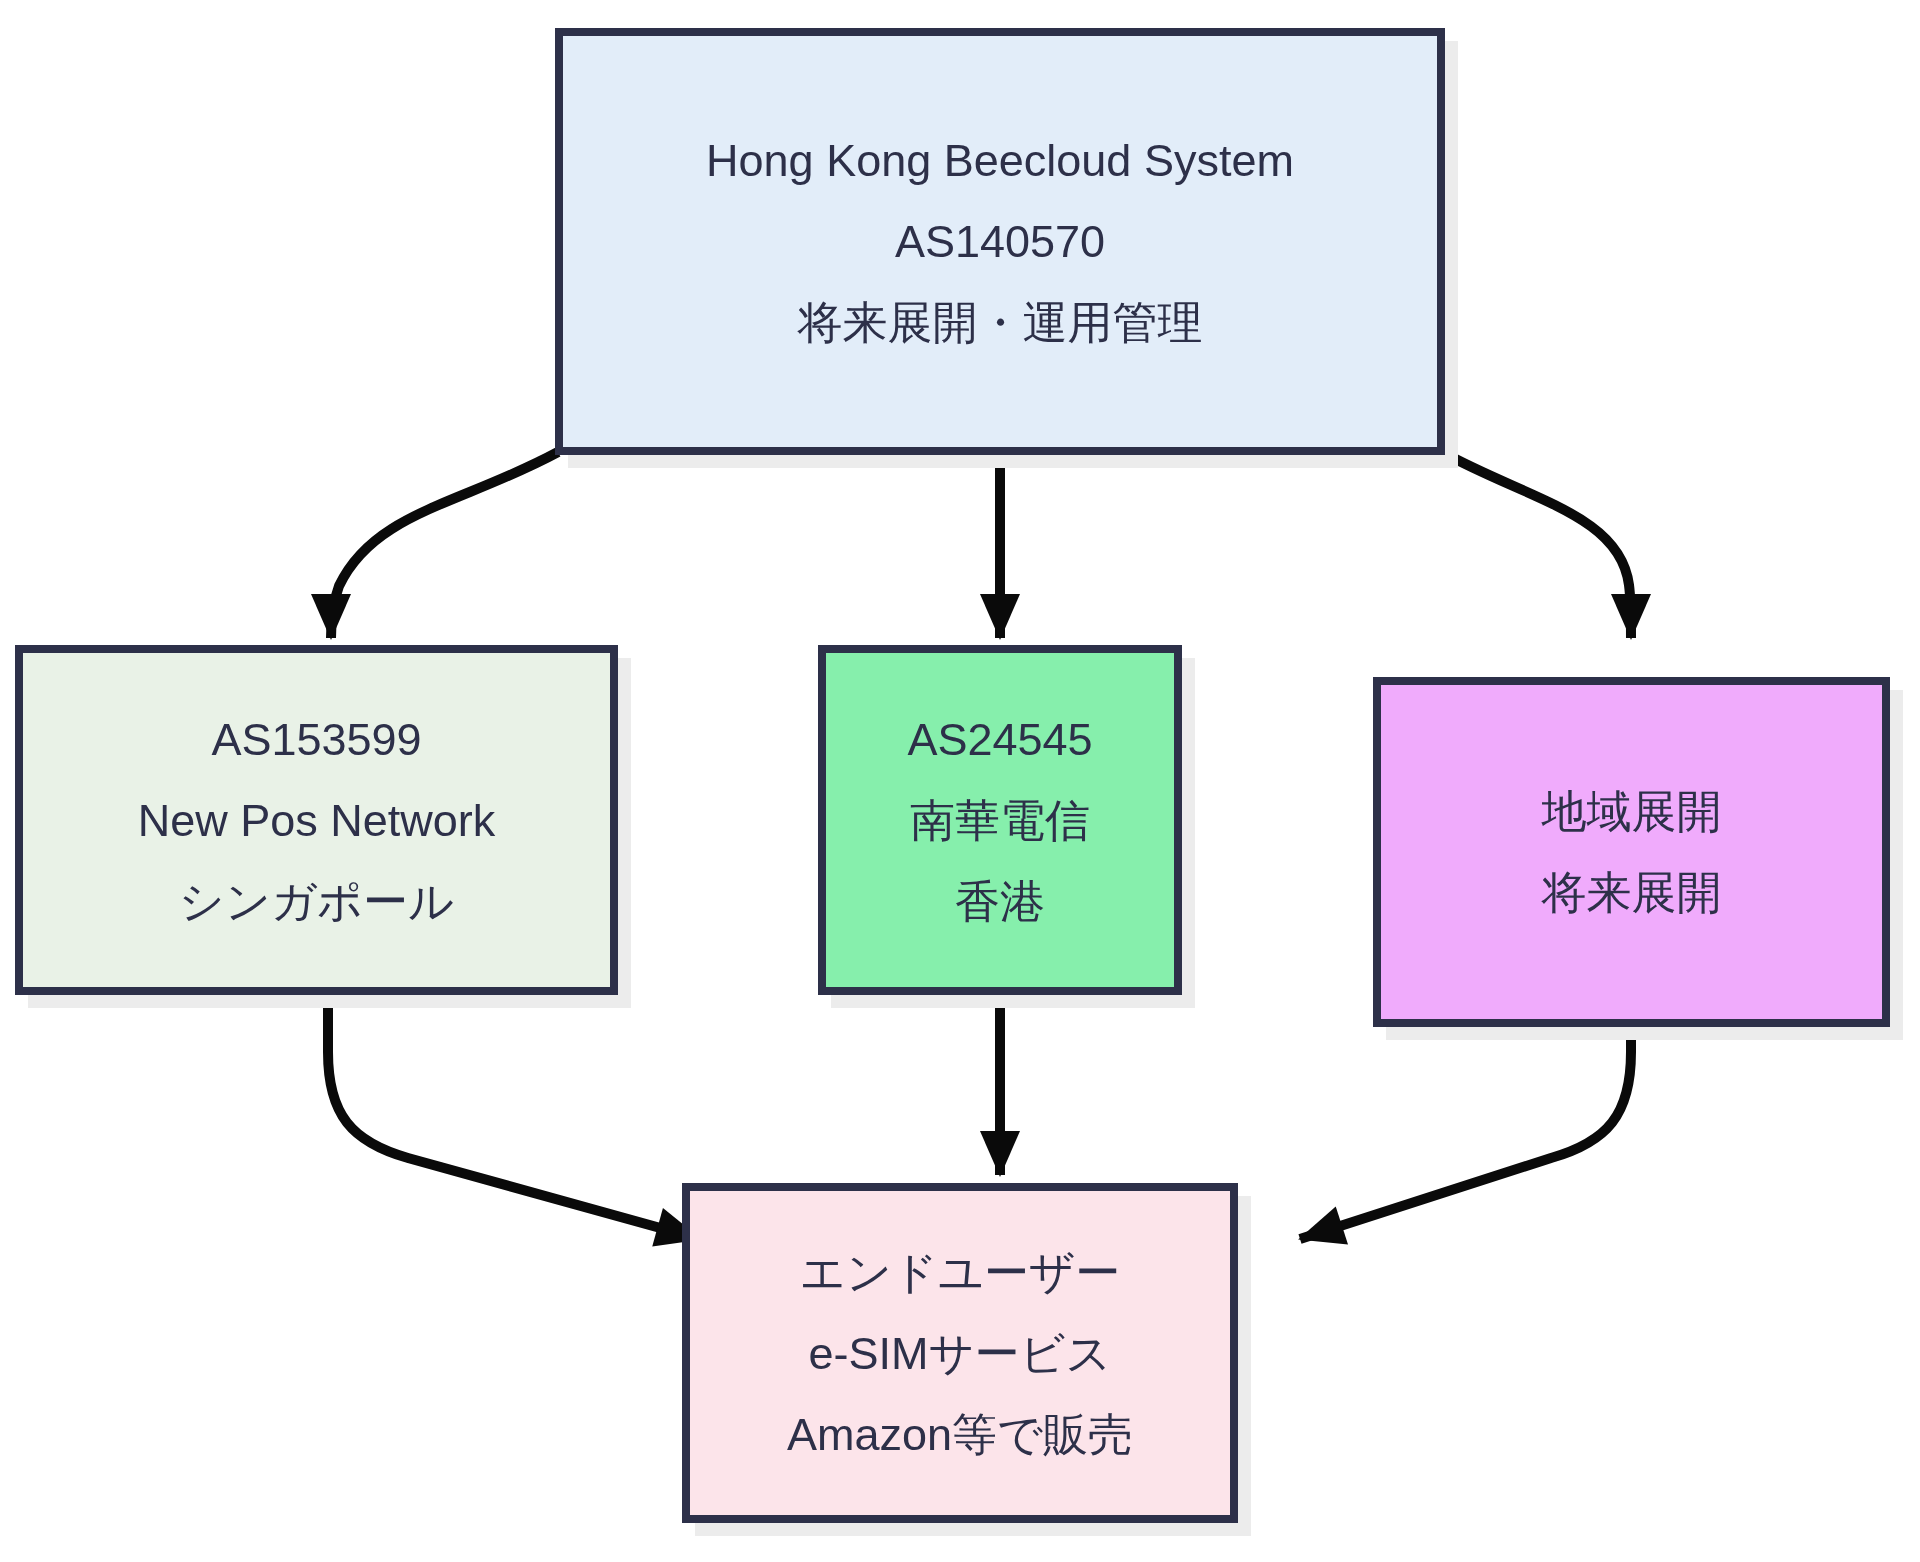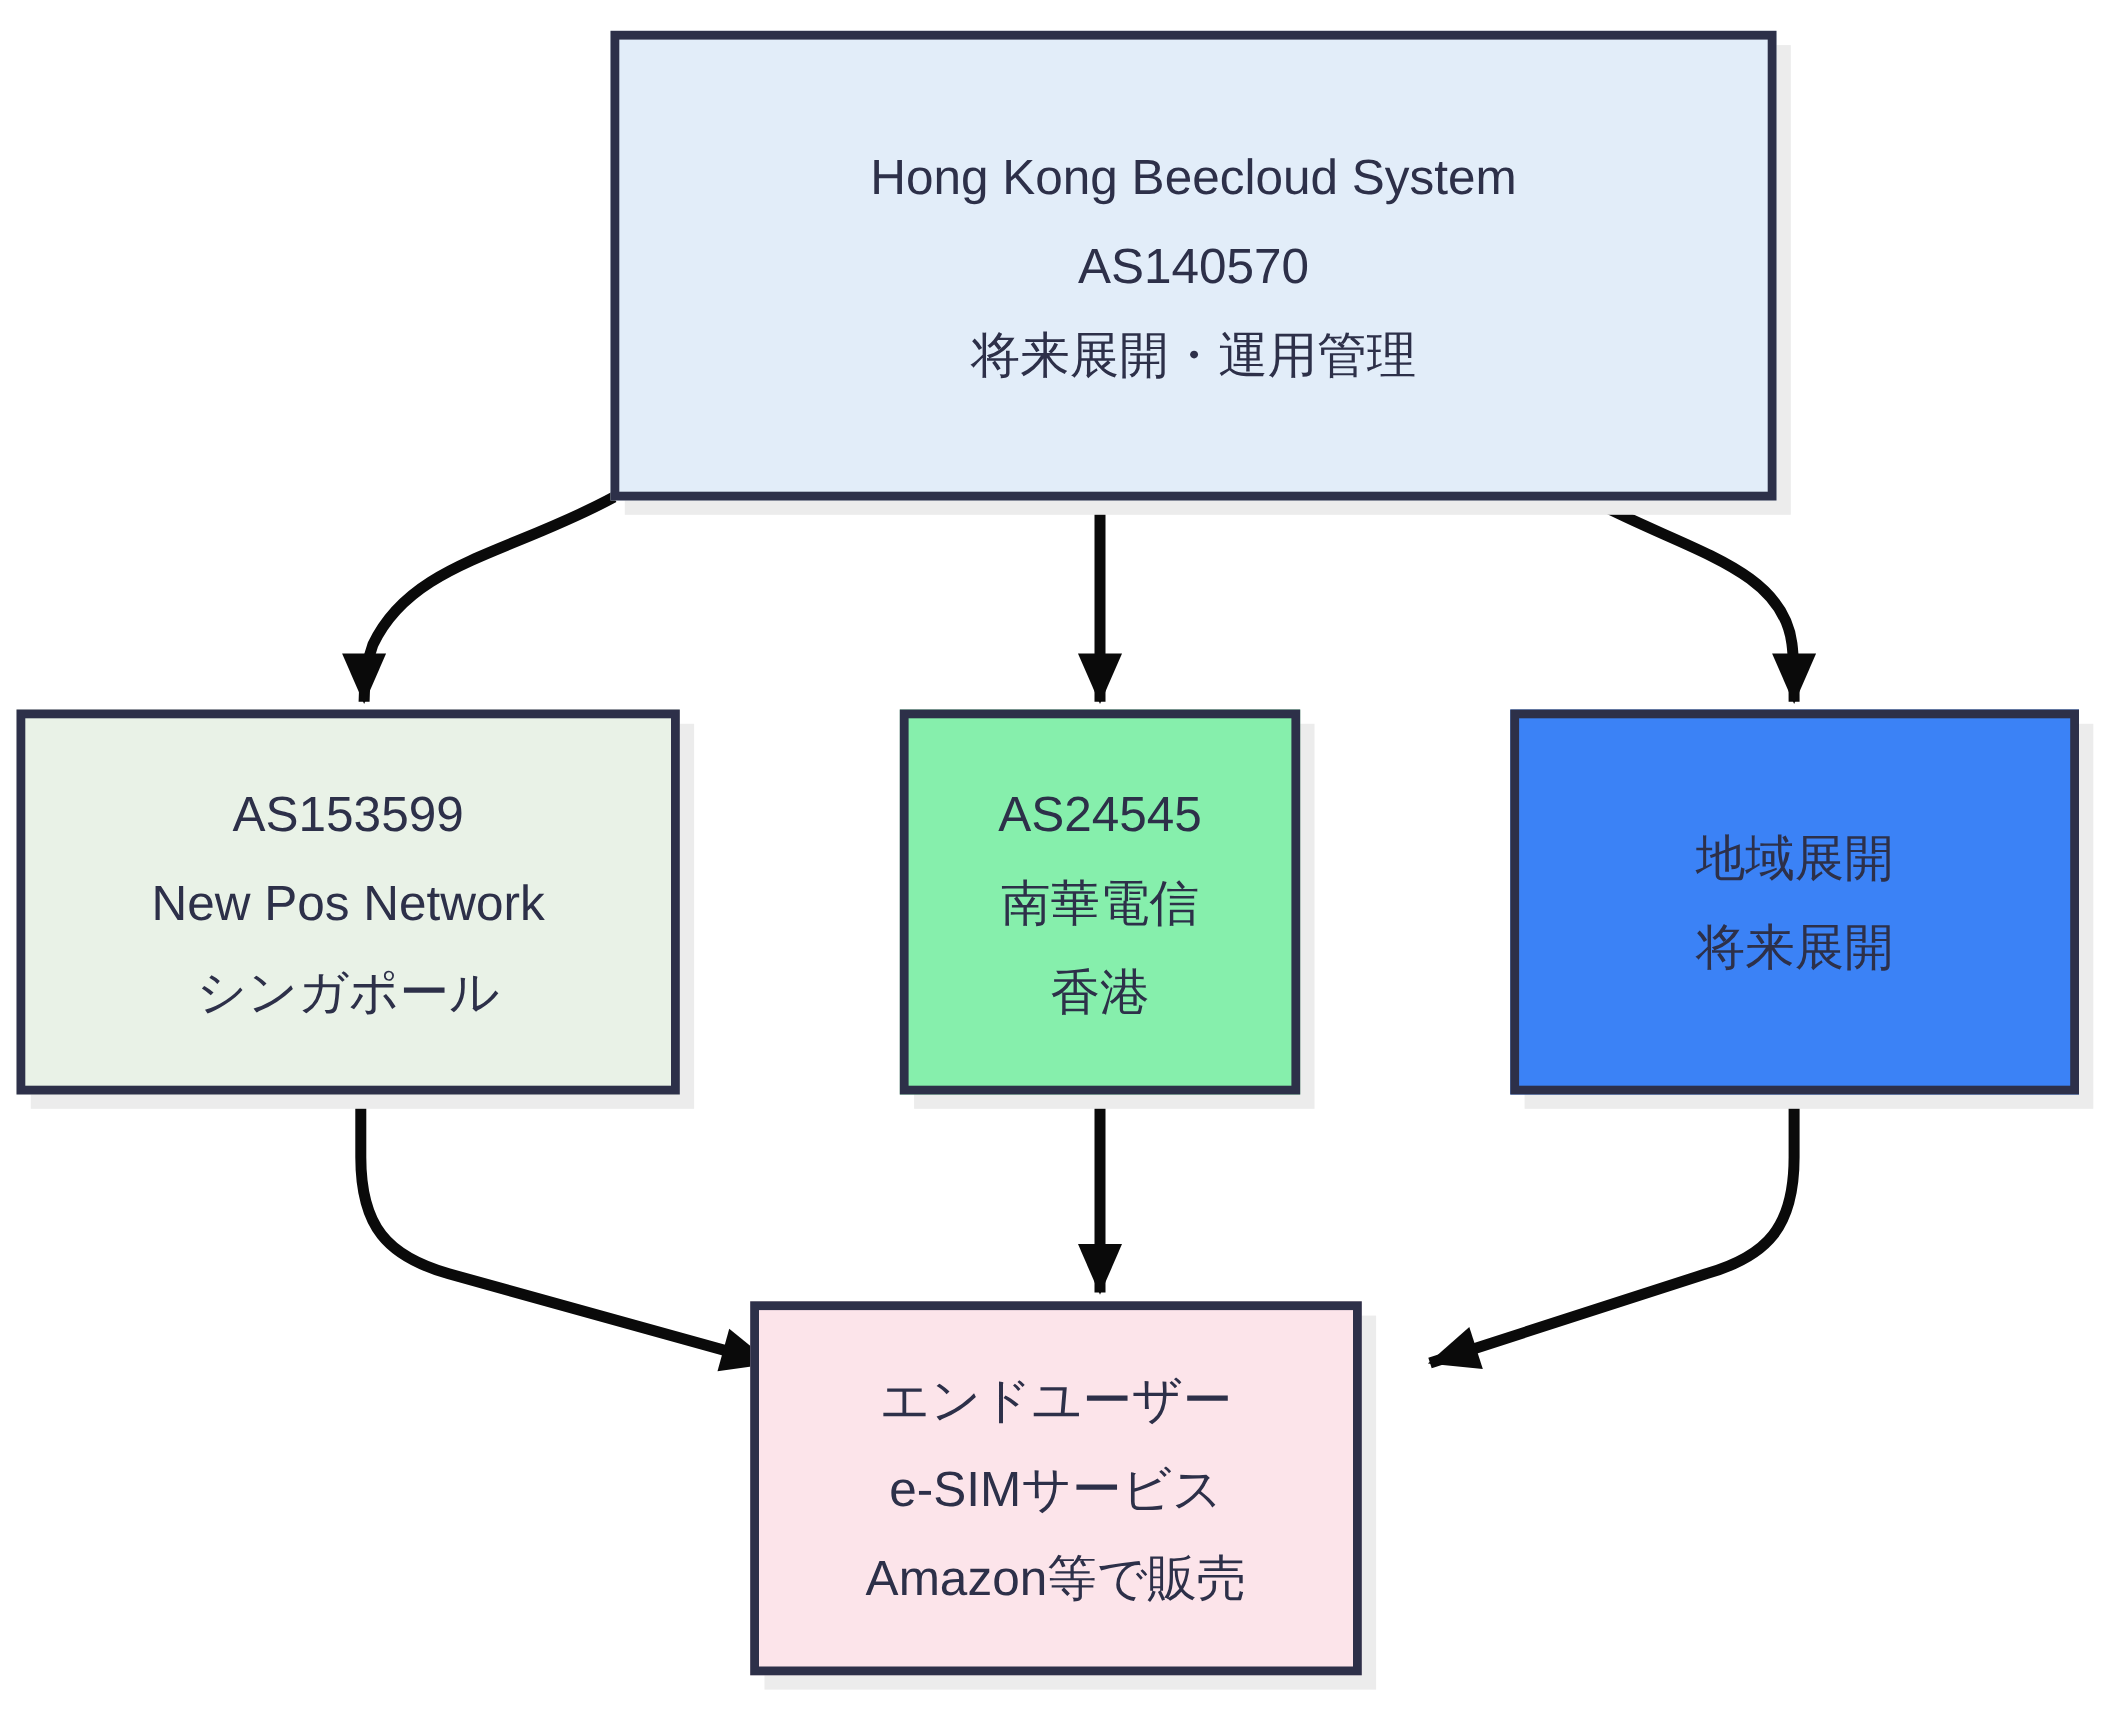--- a/index.html
+++ b/index.html
@@ -13,21 +13,21 @@
   svg.edges polygon{fill:var(--arrow,#0a0a0a);}
   .node{
     position:absolute;box-sizing:border-box;
     border:8px solid var(--border,#2d3049);
     box-shadow:13px 13px 0 0 var(--shadow,#ececec);
     display:flex;flex-direction:column;justify-content:center;align-items:center;
     color:var(--text,#2d3049);
     font-size:45px;font-weight:500;text-align:center;
   }
   .node .line{line-height:81px;white-space:nowrap;}
-  .node-root     {left:555px; top:28px;   width:1060px; height:427px;}
+  .node-root     {left:555px; top:28px;   width:890px; height:427px;}
   .node-singapore{left:15px;  top:645px;  width:603px; height:350px;}
   .node-hongkong {left:818px; top:645px;  width:364px; height:350px;}
   .node-regional {left:1373px;top:645px;  width:517px; height:350px;}
   .node-enduser  {left:682px; top:1183px; width:556px; height:340px;}
 </style>
 </head>
 <body style="background: rgb(255, 255, 255);">
 
 <div class="canvas">
 
@@ -56,21 +56,21 @@
     <div class="line">New Pos Network</div>
     <div class="line">シンガポール</div>
   </div>
 
   <div class="node node-hongkong" style="background: #86efac;">
     <div class="line">AS24545</div>
     <div class="line">南華電信</div>
     <div class="line">香港</div>
   </div>
 
-  <div class="node node-regional" style="background: #3b82f6;">
+  <div class="node node-regional" style="background: #f0abfc; margin-top: 32px;">
     <div class="line">地域展開</div>
     <div class="line">将来展開</div>
   </div>
 
   <div class="node node-enduser" style="background: rgb(252, 228, 234);">
     <div class="line">エンドユーザー</div>
     <div class="line">e-SIMサービス</div>
     <div class="line">Amazon等で販売</div>
   </div>
 

